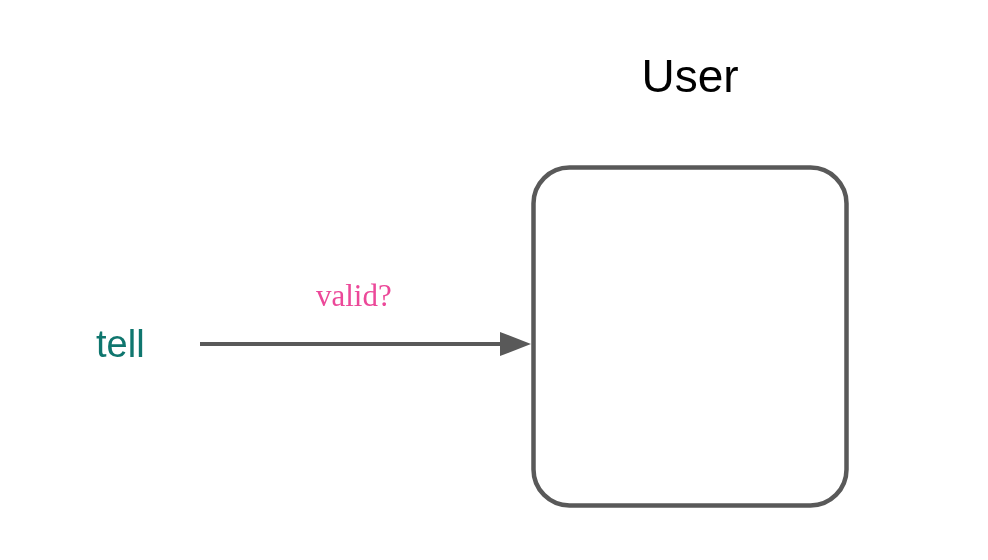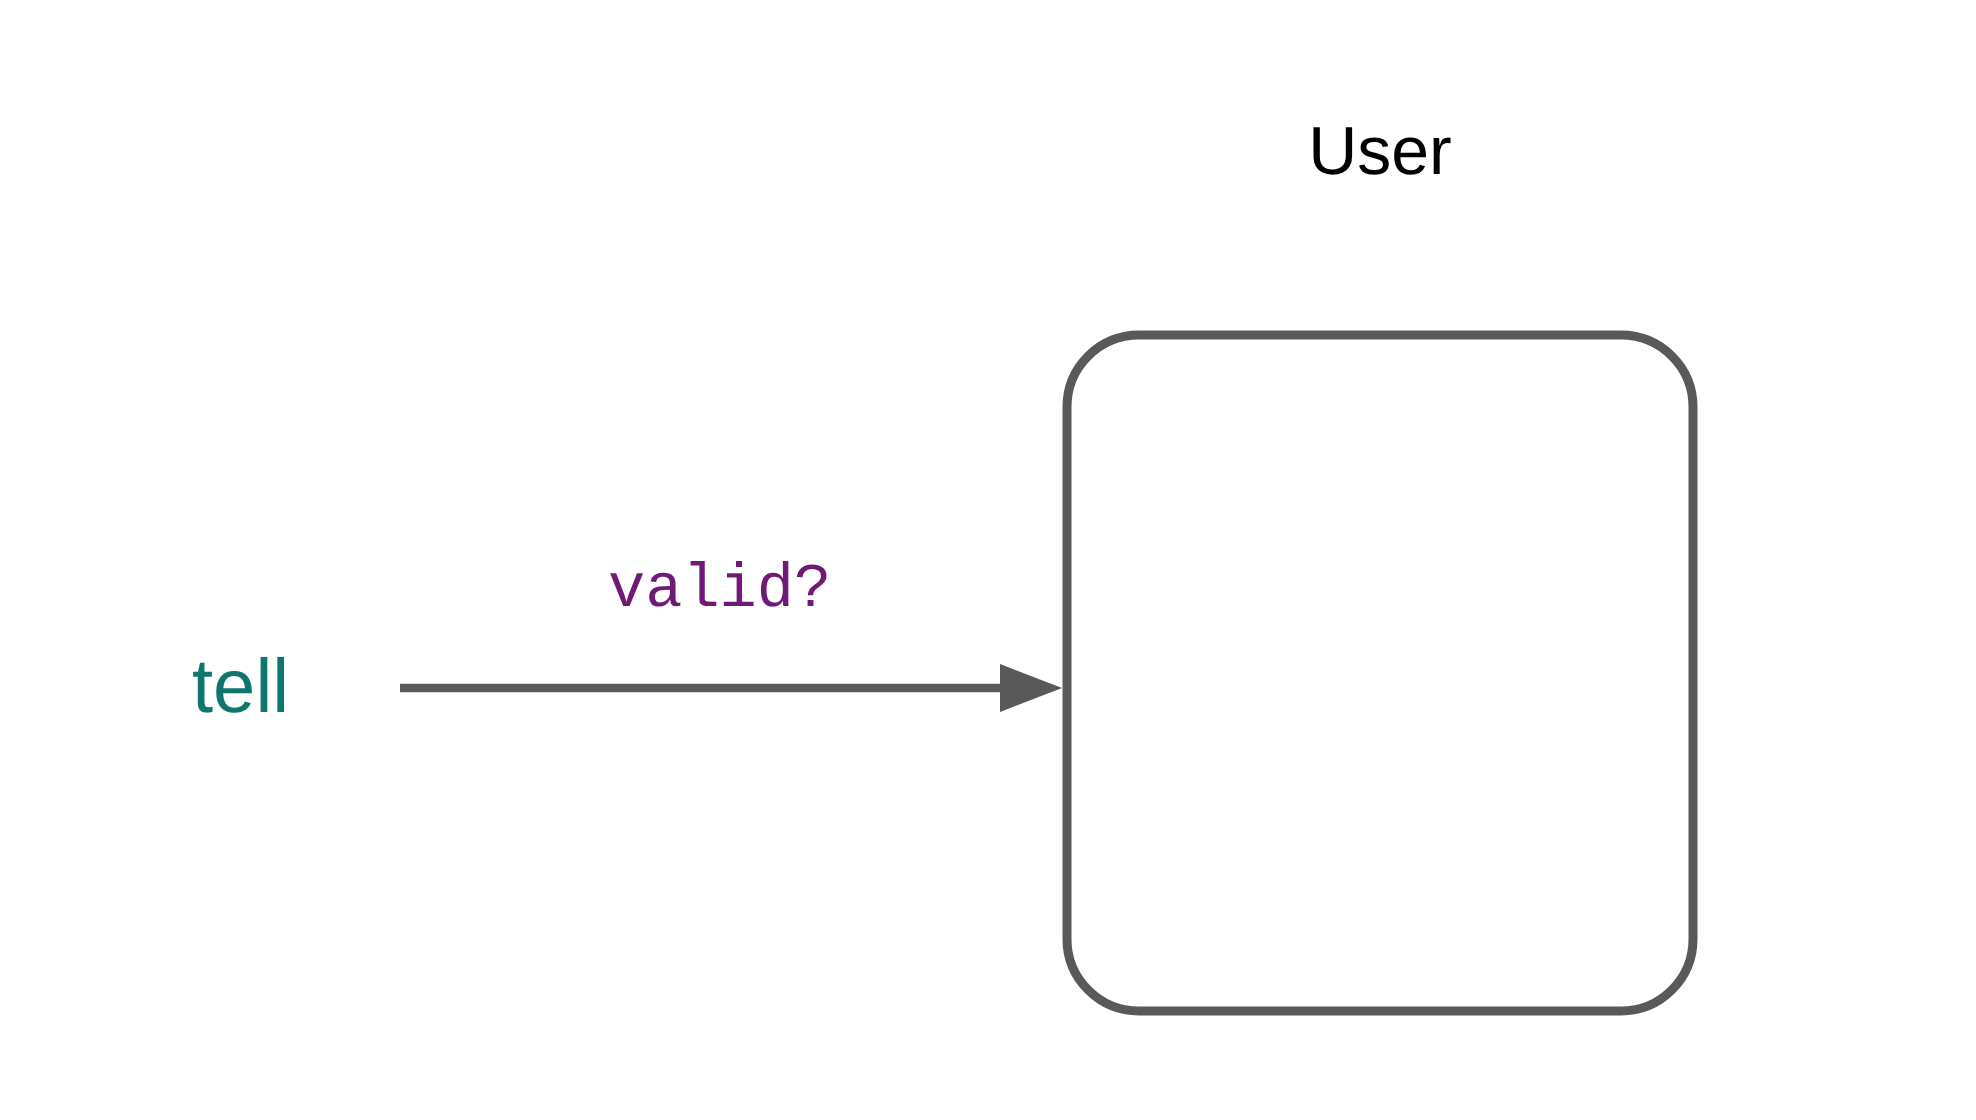--- a/index.html
+++ b/index.html
@@ -22,43 +22,43 @@
     width: 988px;
     height: 560px;
   }
   .node-title {
     position: absolute;
     left: 531px;
     top: 52px;
     width: 318px;
     text-align: center;
     font-family: "Liberation Sans", sans-serif;
-    font-size: 34px;
+    font-size: 46px;
     line-height: 48px;
     color: #000000;
     white-space: nowrap;
   }
   .edge-source-label {
     position: absolute;
     left: 96px;
     top: 322px;
     font-family: "Liberation Sans", sans-serif;
     font-size: 38px;
     line-height: 44px;
     color: #0f766e;
     white-space: nowrap;
   }
   .edge-label {
     position: absolute;
-    left: 304px;
+    left: 316px;
     top: 278px;
-    font-family: Liberation Mono, monospace;
+    font-family: Liberation Serif, serif;
     font-size: 31px;
     line-height: 36px;
-    color: #701a75;
+    color: #ec4899;
     white-space: nowrap;
   }
 </style>
 </head>
 <body>
 
 <div id="canvas">
 
   <svg class="diagram-svg" viewBox="0 0 988 560" xmlns="http://www.w3.org/2000/svg">
 

